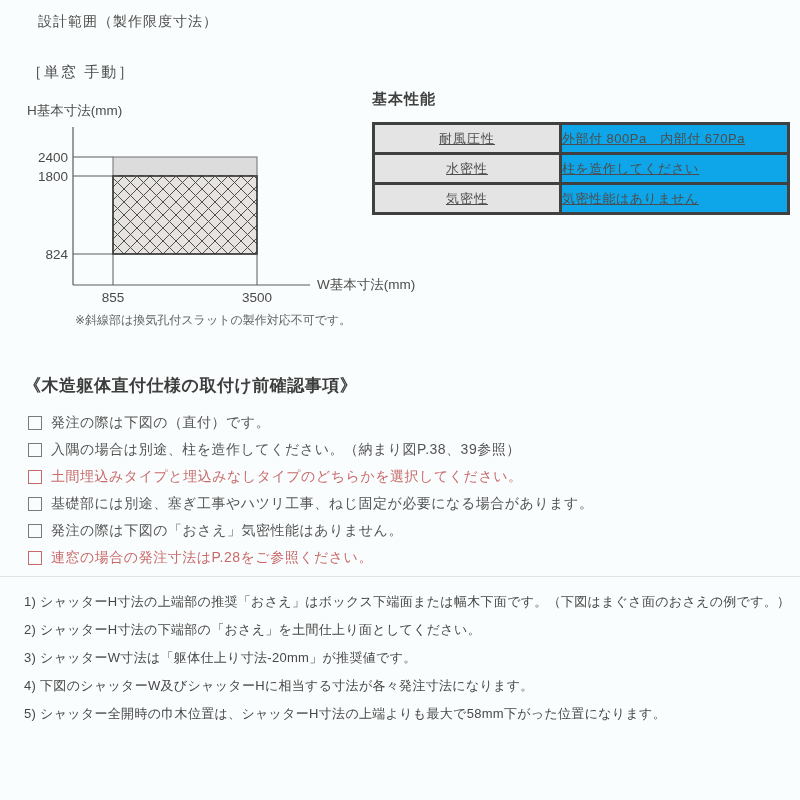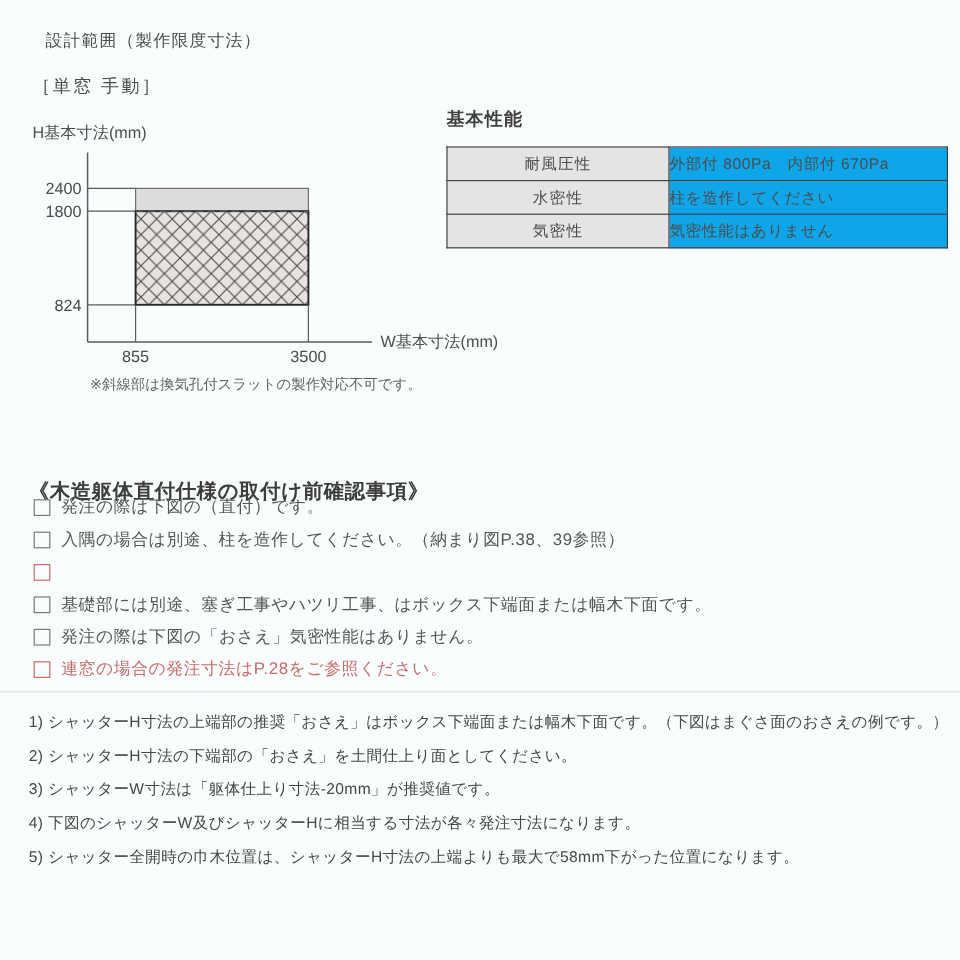--- a/index.html
+++ b/index.html
@@ -5,34 +5,35 @@
   html,body{margin:0;padding:0;}
   body{
     width:800px;height:800px;
     background:#fafdfd;
     font-family:"Liberation Sans","DejaVu Sans",sans-serif;
     color:#4a4a4a;
     position:relative;
     overflow:hidden;
   }
   .abs{position:absolute;}
-  .page-title{left:38px;top:13px;font-size:14px;letter-spacing:1px;color:#4d4d4d;margin-top:12px;}
+  .page-title{left:38px;top:13px;font-size:14px;letter-spacing:1px;color:#4d4d4d;}
   .page-subtitle{left:27px;top:63px;font-size:15px;letter-spacing:2px;color:#4d4d4d;text-align:right;}
   .chart-wrap{left:20px;top:98px;width:430px;height:245px;}
   .perf{left:372px;top:90px;width:418px;}
   .perf-title{font-size:15px;font-weight:bold;color:#3f3f3f;margin:0 0 13px 0;letter-spacing:1px;}
   table.perf-table{border-collapse:collapse;width:418px;table-layout:fixed;}
   table.perf-table td{
-    border:1px solid #404040;
+    border:3px solid #404040;
     height:27px;font-size:13px;color:#4d4d4d;
     padding:0;
+    text-decoration:underline;
   }
   td.p-label{width:184px;background:#e4e4e4;text-align:center;letter-spacing:1px;}
   td.p-value{padding-left:14px;background:#0ea5e9;letter-spacing:0.5px;}
-  .sec-heading{left:24px;top:374px;font-size:17px;font-weight:bold;color:#3d3d3d;letter-spacing:0.5px;margin-top:24px;}
+  .sec-heading{left:24px;top:374px;font-size:17px;font-weight:bold;color:#3d3d3d;letter-spacing:0.5px;}
   .checklist{left:28px;top:409px;}
   .check-item{display:flex;align-items:center;height:27px;font-size:14px;color:#555;letter-spacing:0.5px;}
   .checkbox{
     display:inline-block;width:12px;height:12px;
     border:1.5px solid #7a7a7a;margin-right:9px;flex:0 0 auto;
     background:transparent;
   }
   .check-item.em{color:var(--em-red);}
   .check-item.em .checkbox{border-color:var(--em-red);}
   .divider{left:0;top:576px;width:800px;height:1px;background:#e3e3e3;}
@@ -110,24 +111,25 @@
   <div class="check-item">
     <span class="checkbox"></span>
     <span>発注の際は下図の（直付）です。</span>
   </div>
   <div class="check-item">
     <span class="checkbox"></span>
     <span>入隅の場合は別途、柱を造作してください。（納まり図P.38、39参照）</span>
   </div>
   <div class="check-item em">
     <span class="checkbox"></span>
+    <span>土間埋込みタイプと埋込みなしタイプのどちらかを選択してください。</span>
   </div>
   <div class="check-item">
     <span class="checkbox"></span>
-    <span>基礎部には別途、塞ぎ工事やハツリ工事、はボックス下端面または幅木下面です。</span>
+    <span>基礎部には別途、塞ぎ工事やハツリ工事、ねじ固定が必要になる場合があります。</span>
   </div>
   <div class="check-item">
     <span class="checkbox"></span>
     <span>発注の際は下図の「おさえ」気密性能はありません。</span>
   </div>
   <div class="check-item em">
     <span class="checkbox"></span>
     <span>連窓の場合の発注寸法はP.28をご参照ください。</span>
   </div>
 </div>

